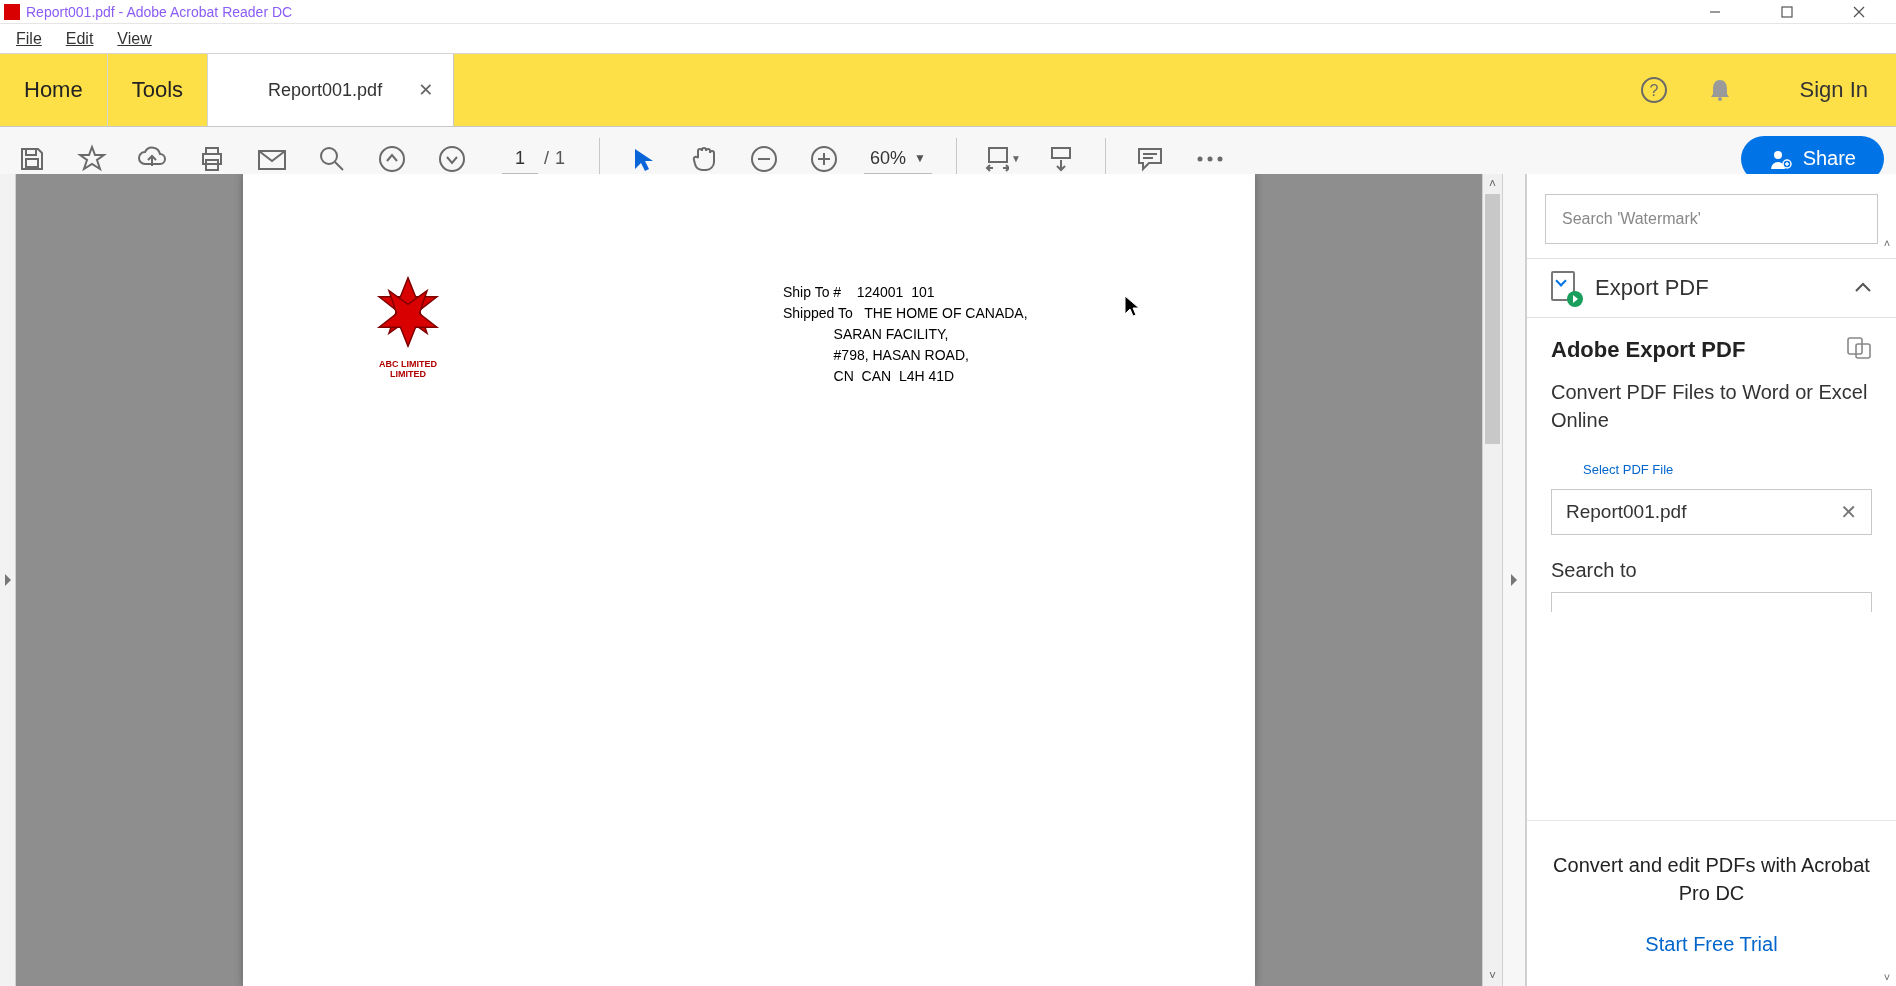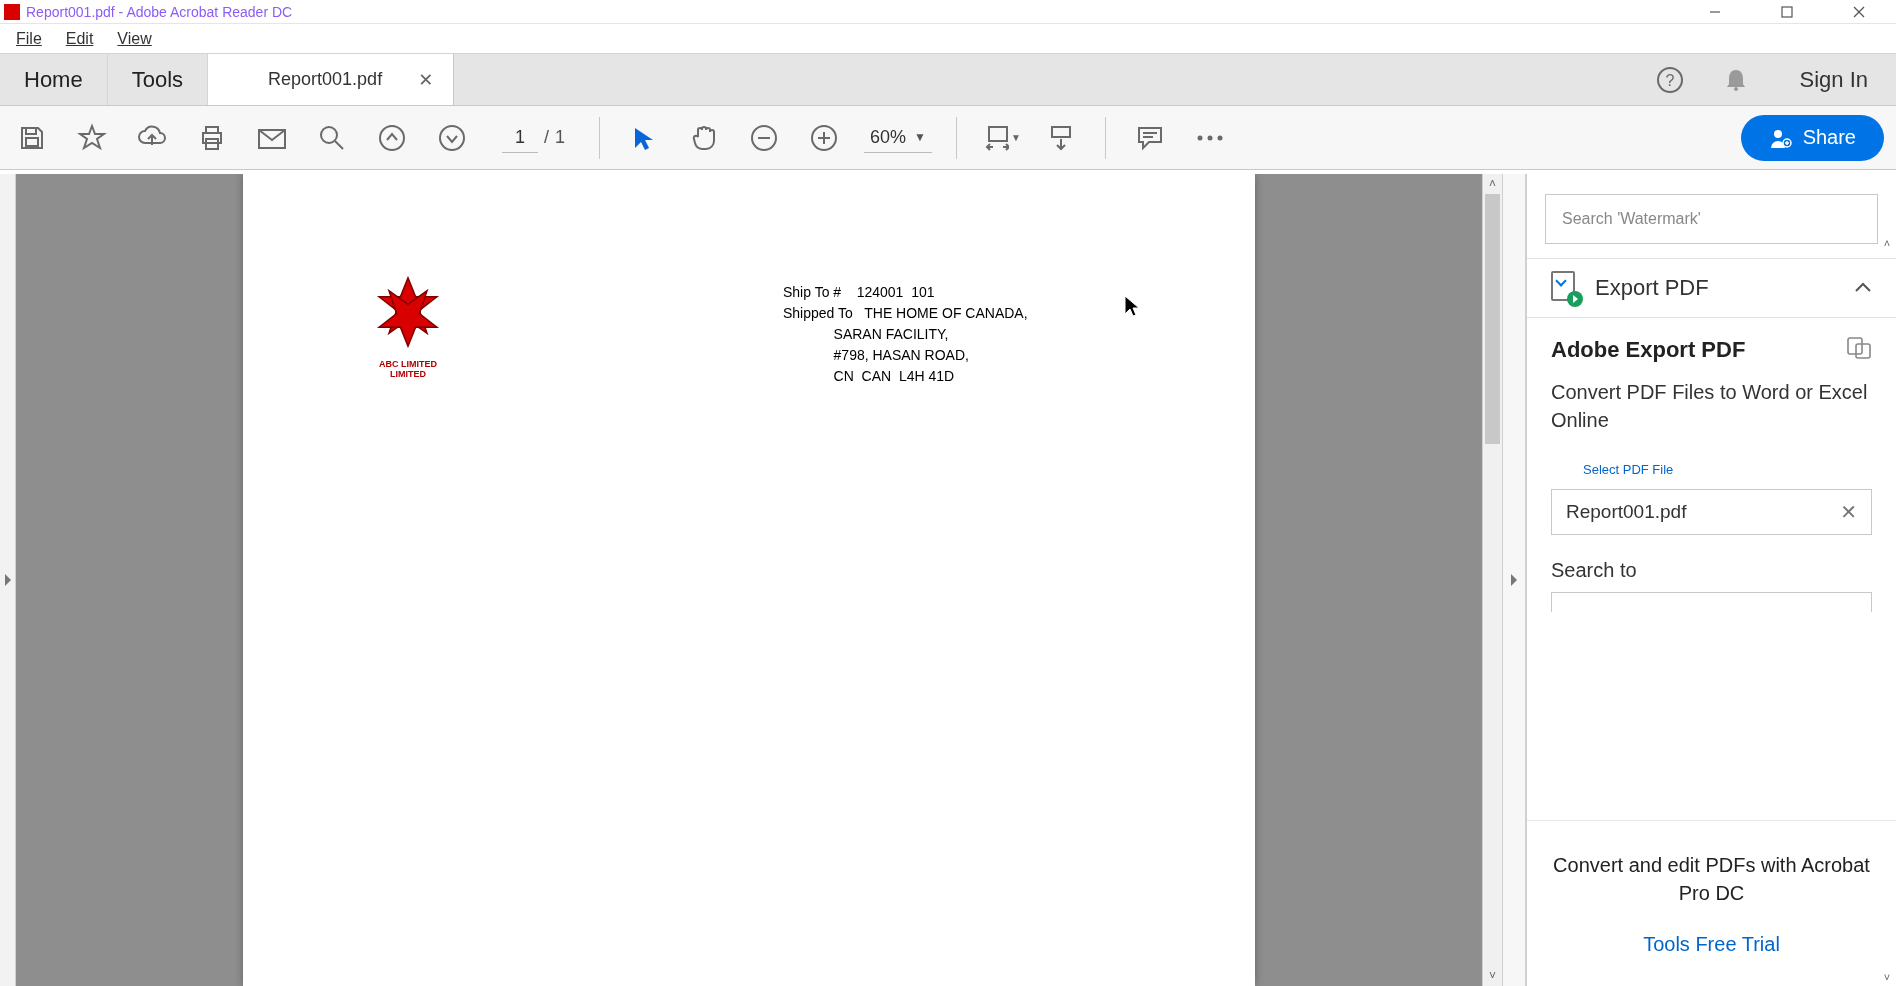--- a/index.html
+++ b/index.html
@@ -12,32 +12,32 @@
 .win-controls { display: flex; gap: 26px; margin-right: 10px; }
 .win-ctrl { width: 46px; height: 24px; display: flex; align-items: center; justify-content: center; color: #555; }
 .win-ctrl svg { stroke: #555; stroke-width: 1.2; fill: none; }
 
 
 .menu-bar { height: 30px; display: flex; align-items: center; padding: 0 4px; background: #fff; border-bottom: 1px solid #d4d4d4; }
 .menu-item { padding: 2px 12px; font-size: 16px; color: #333; cursor: default; }
 .menu-item .ul { text-decoration: underline; }
 
 
-.tab-row { height: 52px; background: #e5e5e5; display: flex; align-items: stretch; border-bottom: 1px solid #c8c8c8; text-align: right; }
+.tab-row { height: 73px; background: #fde047; display: flex; align-items: stretch; border-bottom: 1px solid #c8c8c8; text-align: right; }
 .big-tab { display:flex; align-items:center; justify-content:center; padding: 0 24px; font-size: 22px; color: #222; }
 .big-tab.home { border-right: 1px solid #d4d4d4; }
 .big-tab.tools { border-right: 1px solid #d4d4d4; }
 .doc-tab { background: #fff; display: flex; align-items: center; padding: 0 20px 0 60px; border-right: 1px solid #c8c8c8; }
 .doc-tab .label { font-size: 18px; color: #333; margin-right: 36px; }
 .doc-tab .close { font-size: 18px; color: #666; }
 .tab-spacer { flex: 1; }
 .tab-right { display: flex; align-items: center; padding-right: 28px; gap: 22px; }
 .icon-btn { width: 44px; height: 44px; display:flex; align-items:center; justify-content:center; color:#6a6a6a; }
 .icon-btn svg { stroke:#6a6a6a; stroke-width:2; fill:none; }
-.sign-in { font-size: 22px; color: #333; margin-left: 20px; }
+.sign-in { font-size: 22px; color: #333; margin-left: 36px; }
 
 
 .toolbar { height: 64px; background: #f7f7f7; border-bottom: 1px solid #c8c8c8; display:flex; align-items:center; padding: 0 12px; gap: 20px; }
 .toolbar .tb-btn { width: 40px; height: 40px; display:flex; align-items:center; justify-content:center; }
 .toolbar svg { stroke:#6a6a6a; stroke-width:2; fill:none; }
 .toolbar .page-box { display:flex; align-items:center; gap:6px; margin: 0 10px; }
 .toolbar .page-input { width: 36px; height: 30px; border: none; border-bottom: 1px solid #bbb; background: transparent; text-align: center; font-size: 18px; color:#333; }
 .toolbar .page-total { font-size: 18px; color:#555; }
 .toolbar .vsep { width: 1px; height: 42px; background: #c8c8c8; margin: 0 4px; }
 .toolbar .zoom-box { display:flex; align-items:center; gap:8px; border-bottom: 1px solid #bbb; padding: 4px 6px; font-size: 18px; color:#333; }
@@ -348,20 +348,20 @@
       <h4>Select PDF File</h4>
       <div class="file-box">
         <span>Report001.pdf</span>
         <span class="x">✕</span>
       </div>
       <div class="convert-label">Search to</div>
       <div class="convert-select"></div>
     </div>
     <div class="rp-promo">
       <div class="p1">Convert and edit PDFs with Acrobat Pro DC</div>
-      <a class="link">Tools Free Trial</a>
+      <a class="link">Start Free Trial</a>
     </div>
     <div class="rp-scroll">
       <div class="upc">˄</div>
       <div class="dnc">˅</div>
     </div>
   </div>
 </div>
 
 </body></html>

